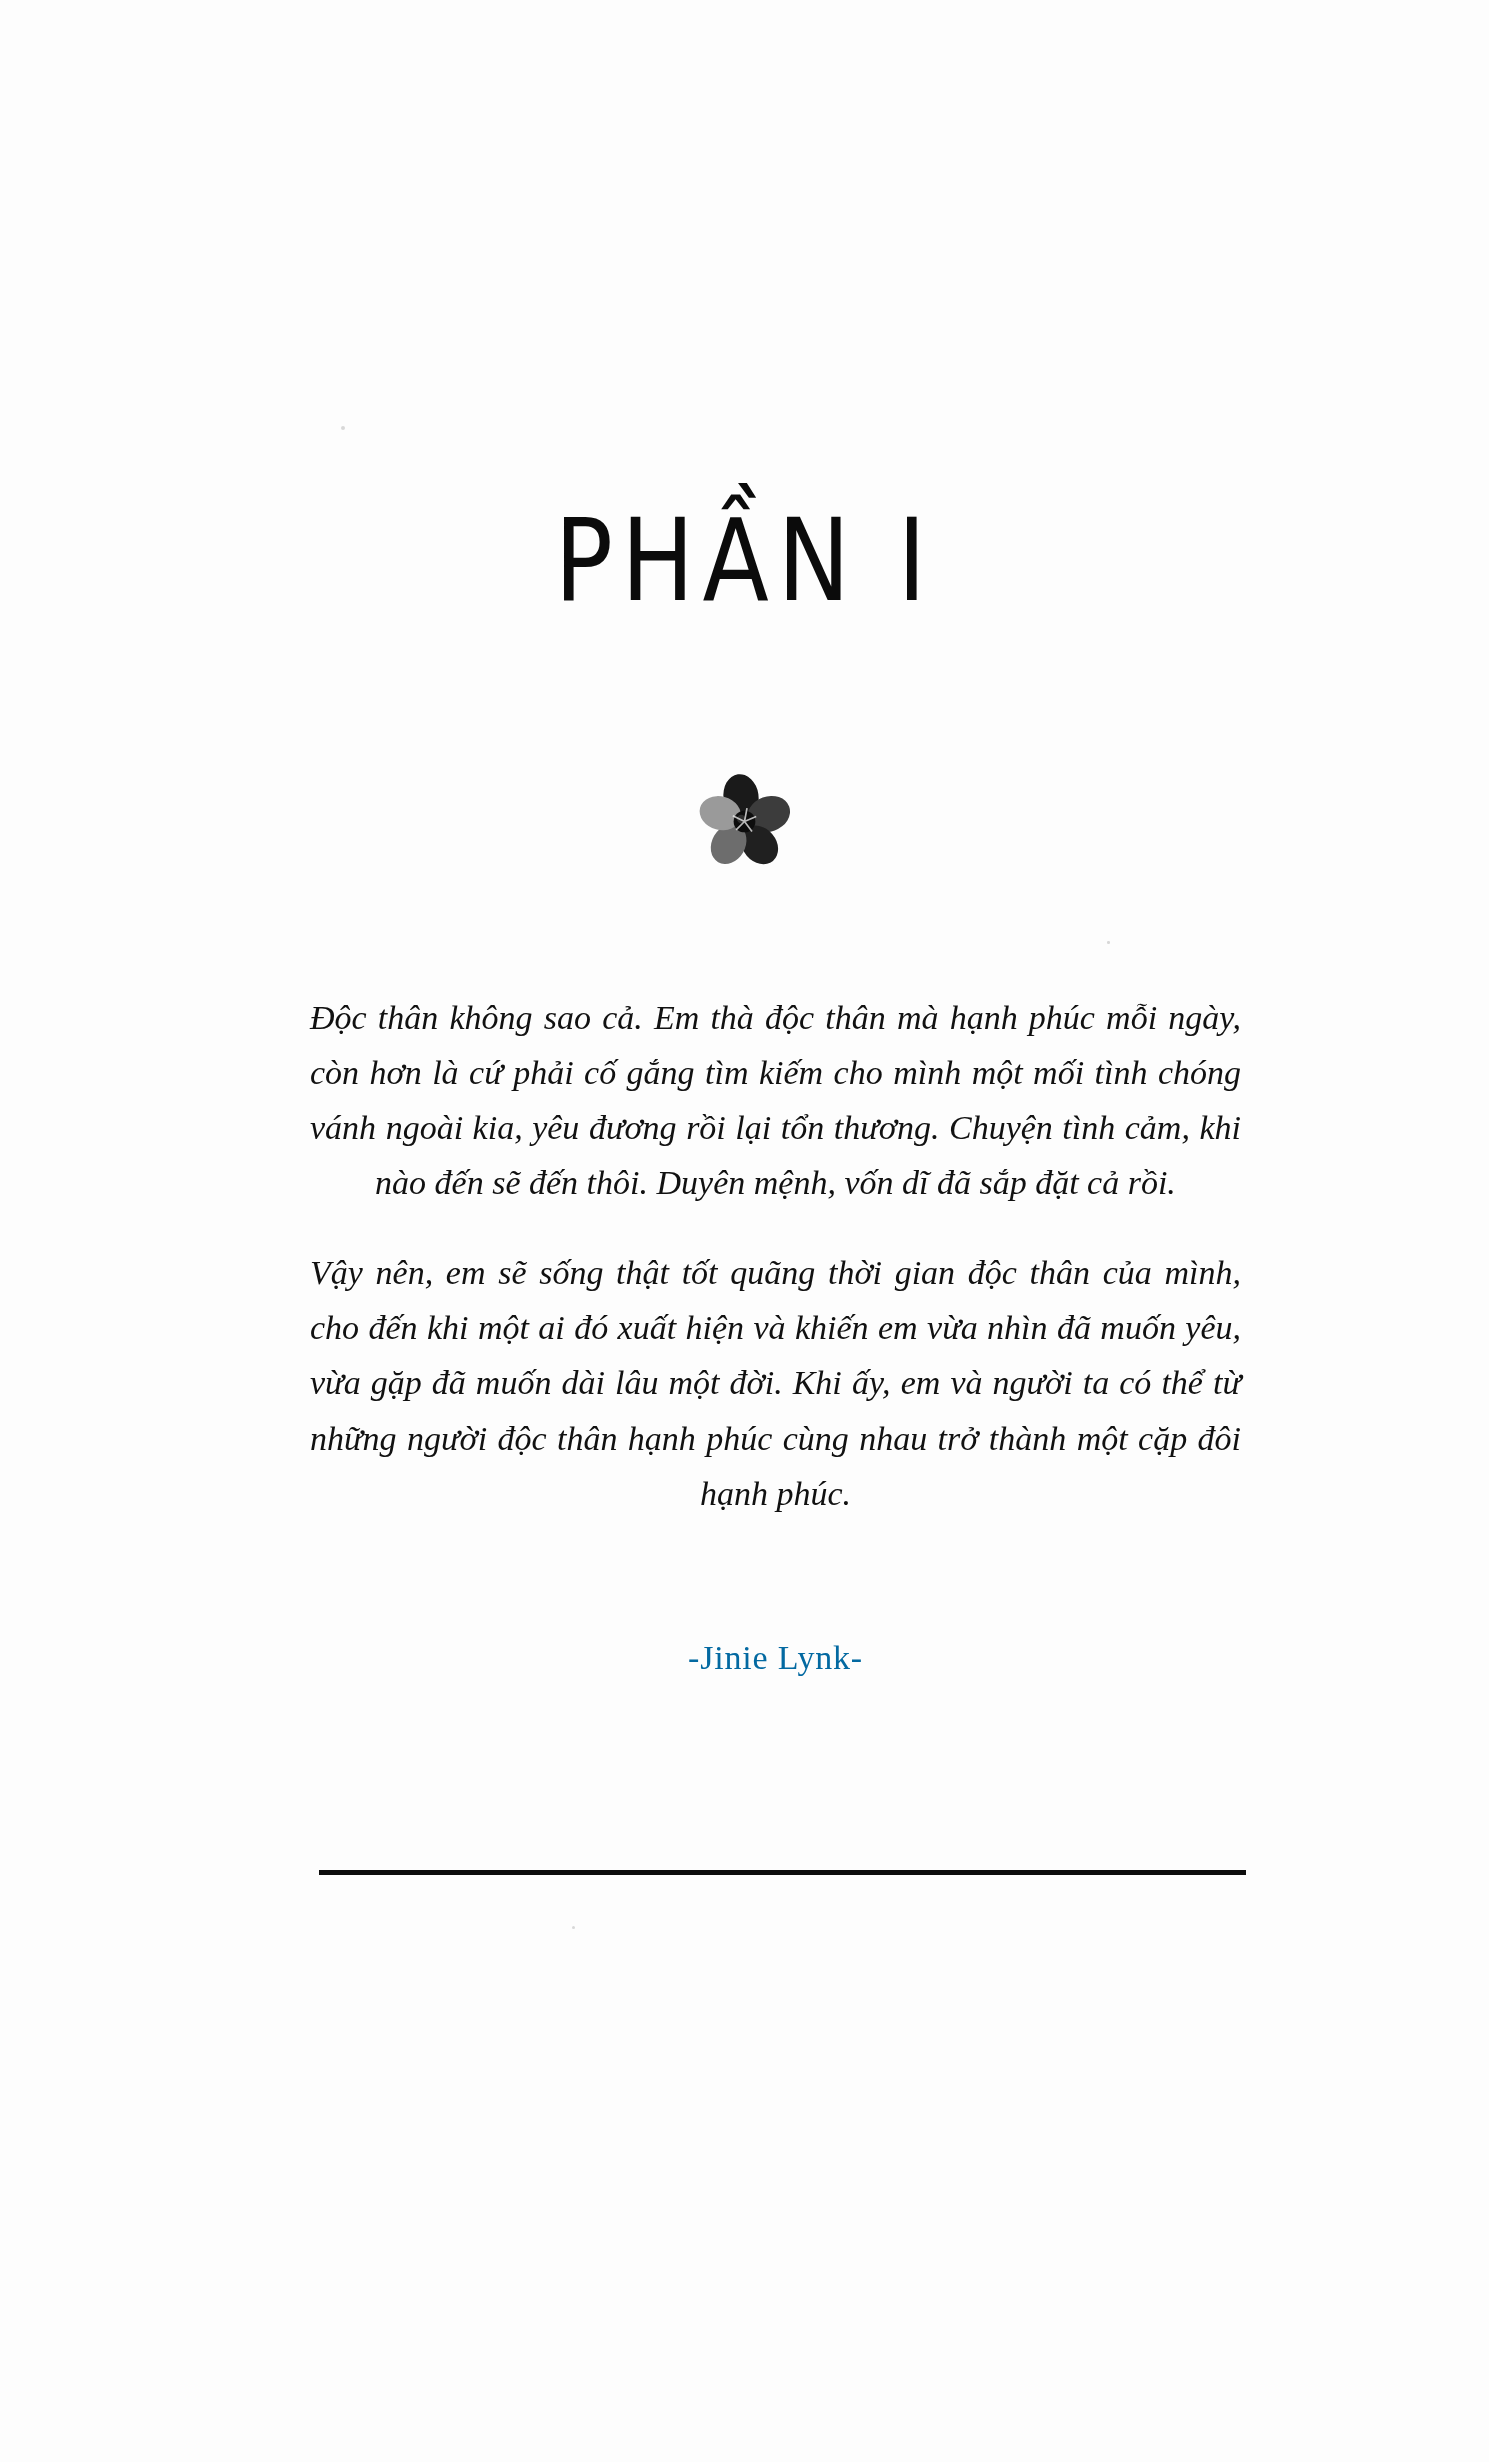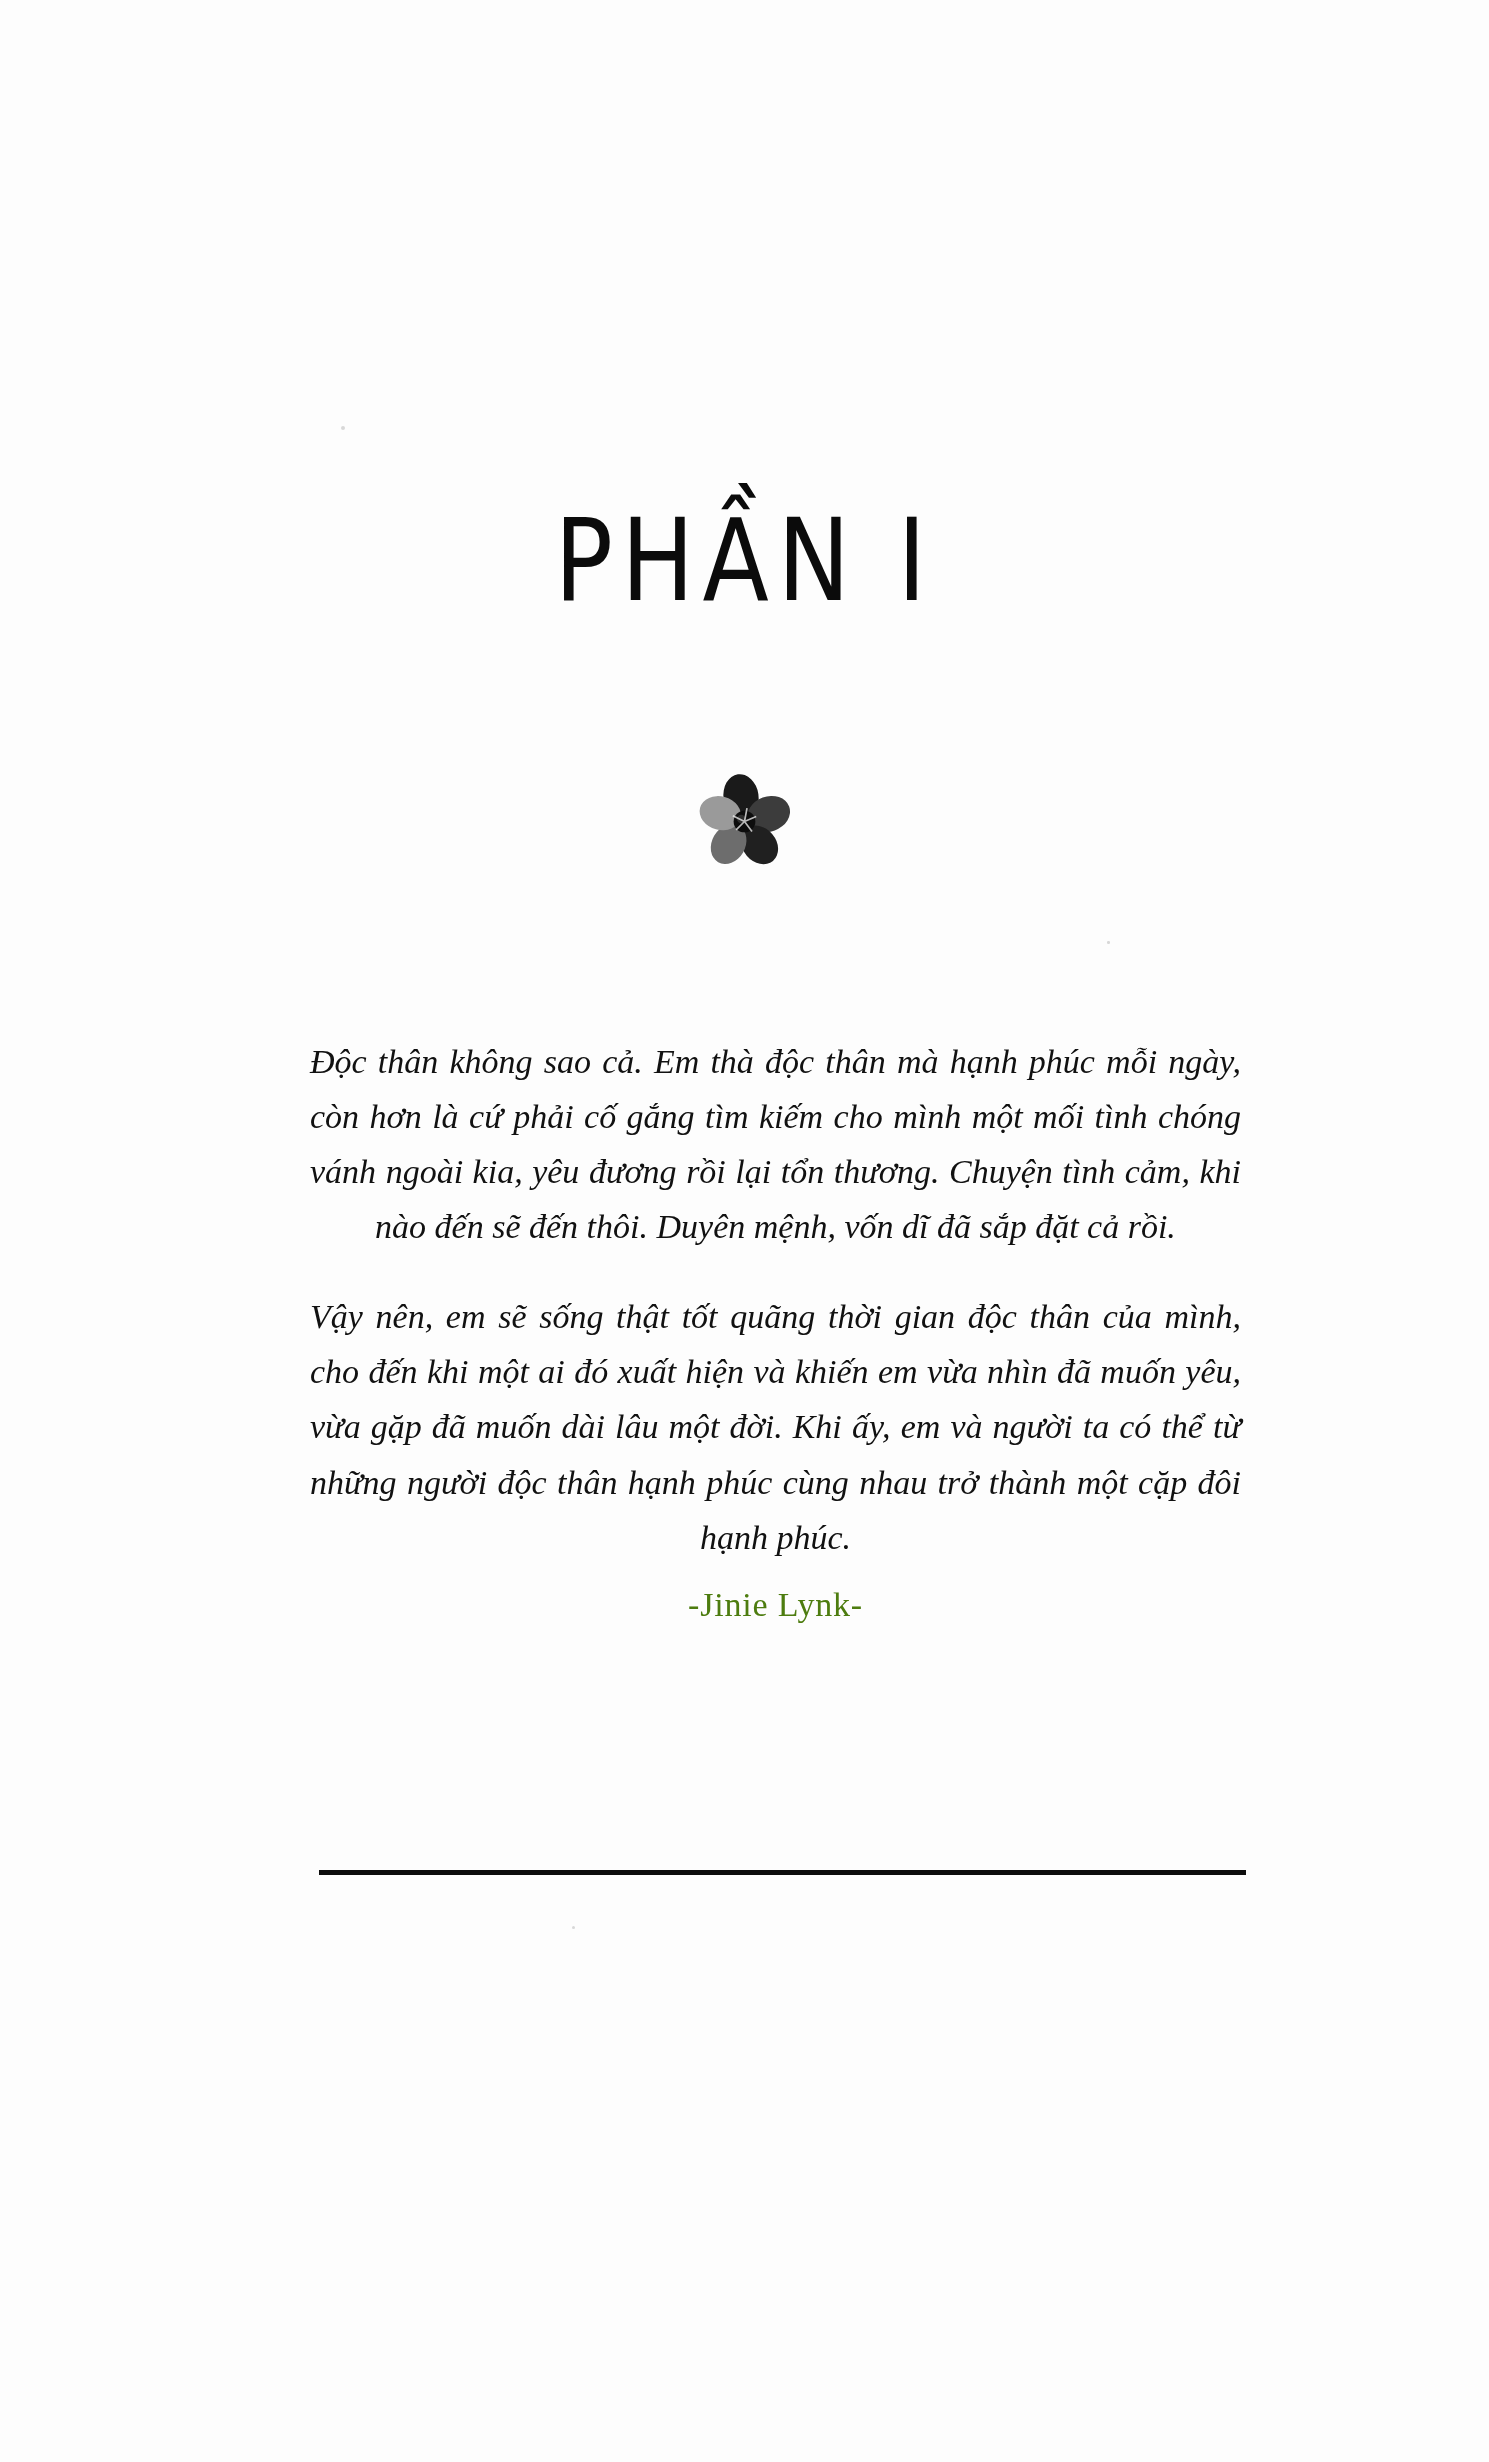--- a/index.html
+++ b/index.html
@@ -51,46 +51,46 @@
   }
   .ornament svg {
     display: block;
   }
 
   
   .quote {
     position: absolute;
     left: 310px;
     width: 931px;
-    top: 1034px;
+    top: 990px;
     font-family: "Liberation Serif", serif;
     font-style: italic;
     font-size: 34px;
     line-height: 1.62;
     color: #111111;
   }
   .quote p {
     margin: 0 0 35px 0;
     text-align: justify;
     text-align-last: center;
   }
   .quote p:last-of-type {
     margin-bottom: 0;
   }
 
   .attribution {
     position: absolute;
     left: 310px;
     width: 931px;
-    top: 1586px;
+    top: 1639px;
     text-align: center;
     font-family: "Liberation Serif", serif;
     font-size: 34px;
     letter-spacing: 0.8px;
-    color: #4d7c0f;
+    color: #0369a1;
   }
 
   
   .rule {
     position: absolute;
     left: 319px;
     width: 927px;
     top: 1870px;
     height: 5px;
     background: #0d0d0d;

